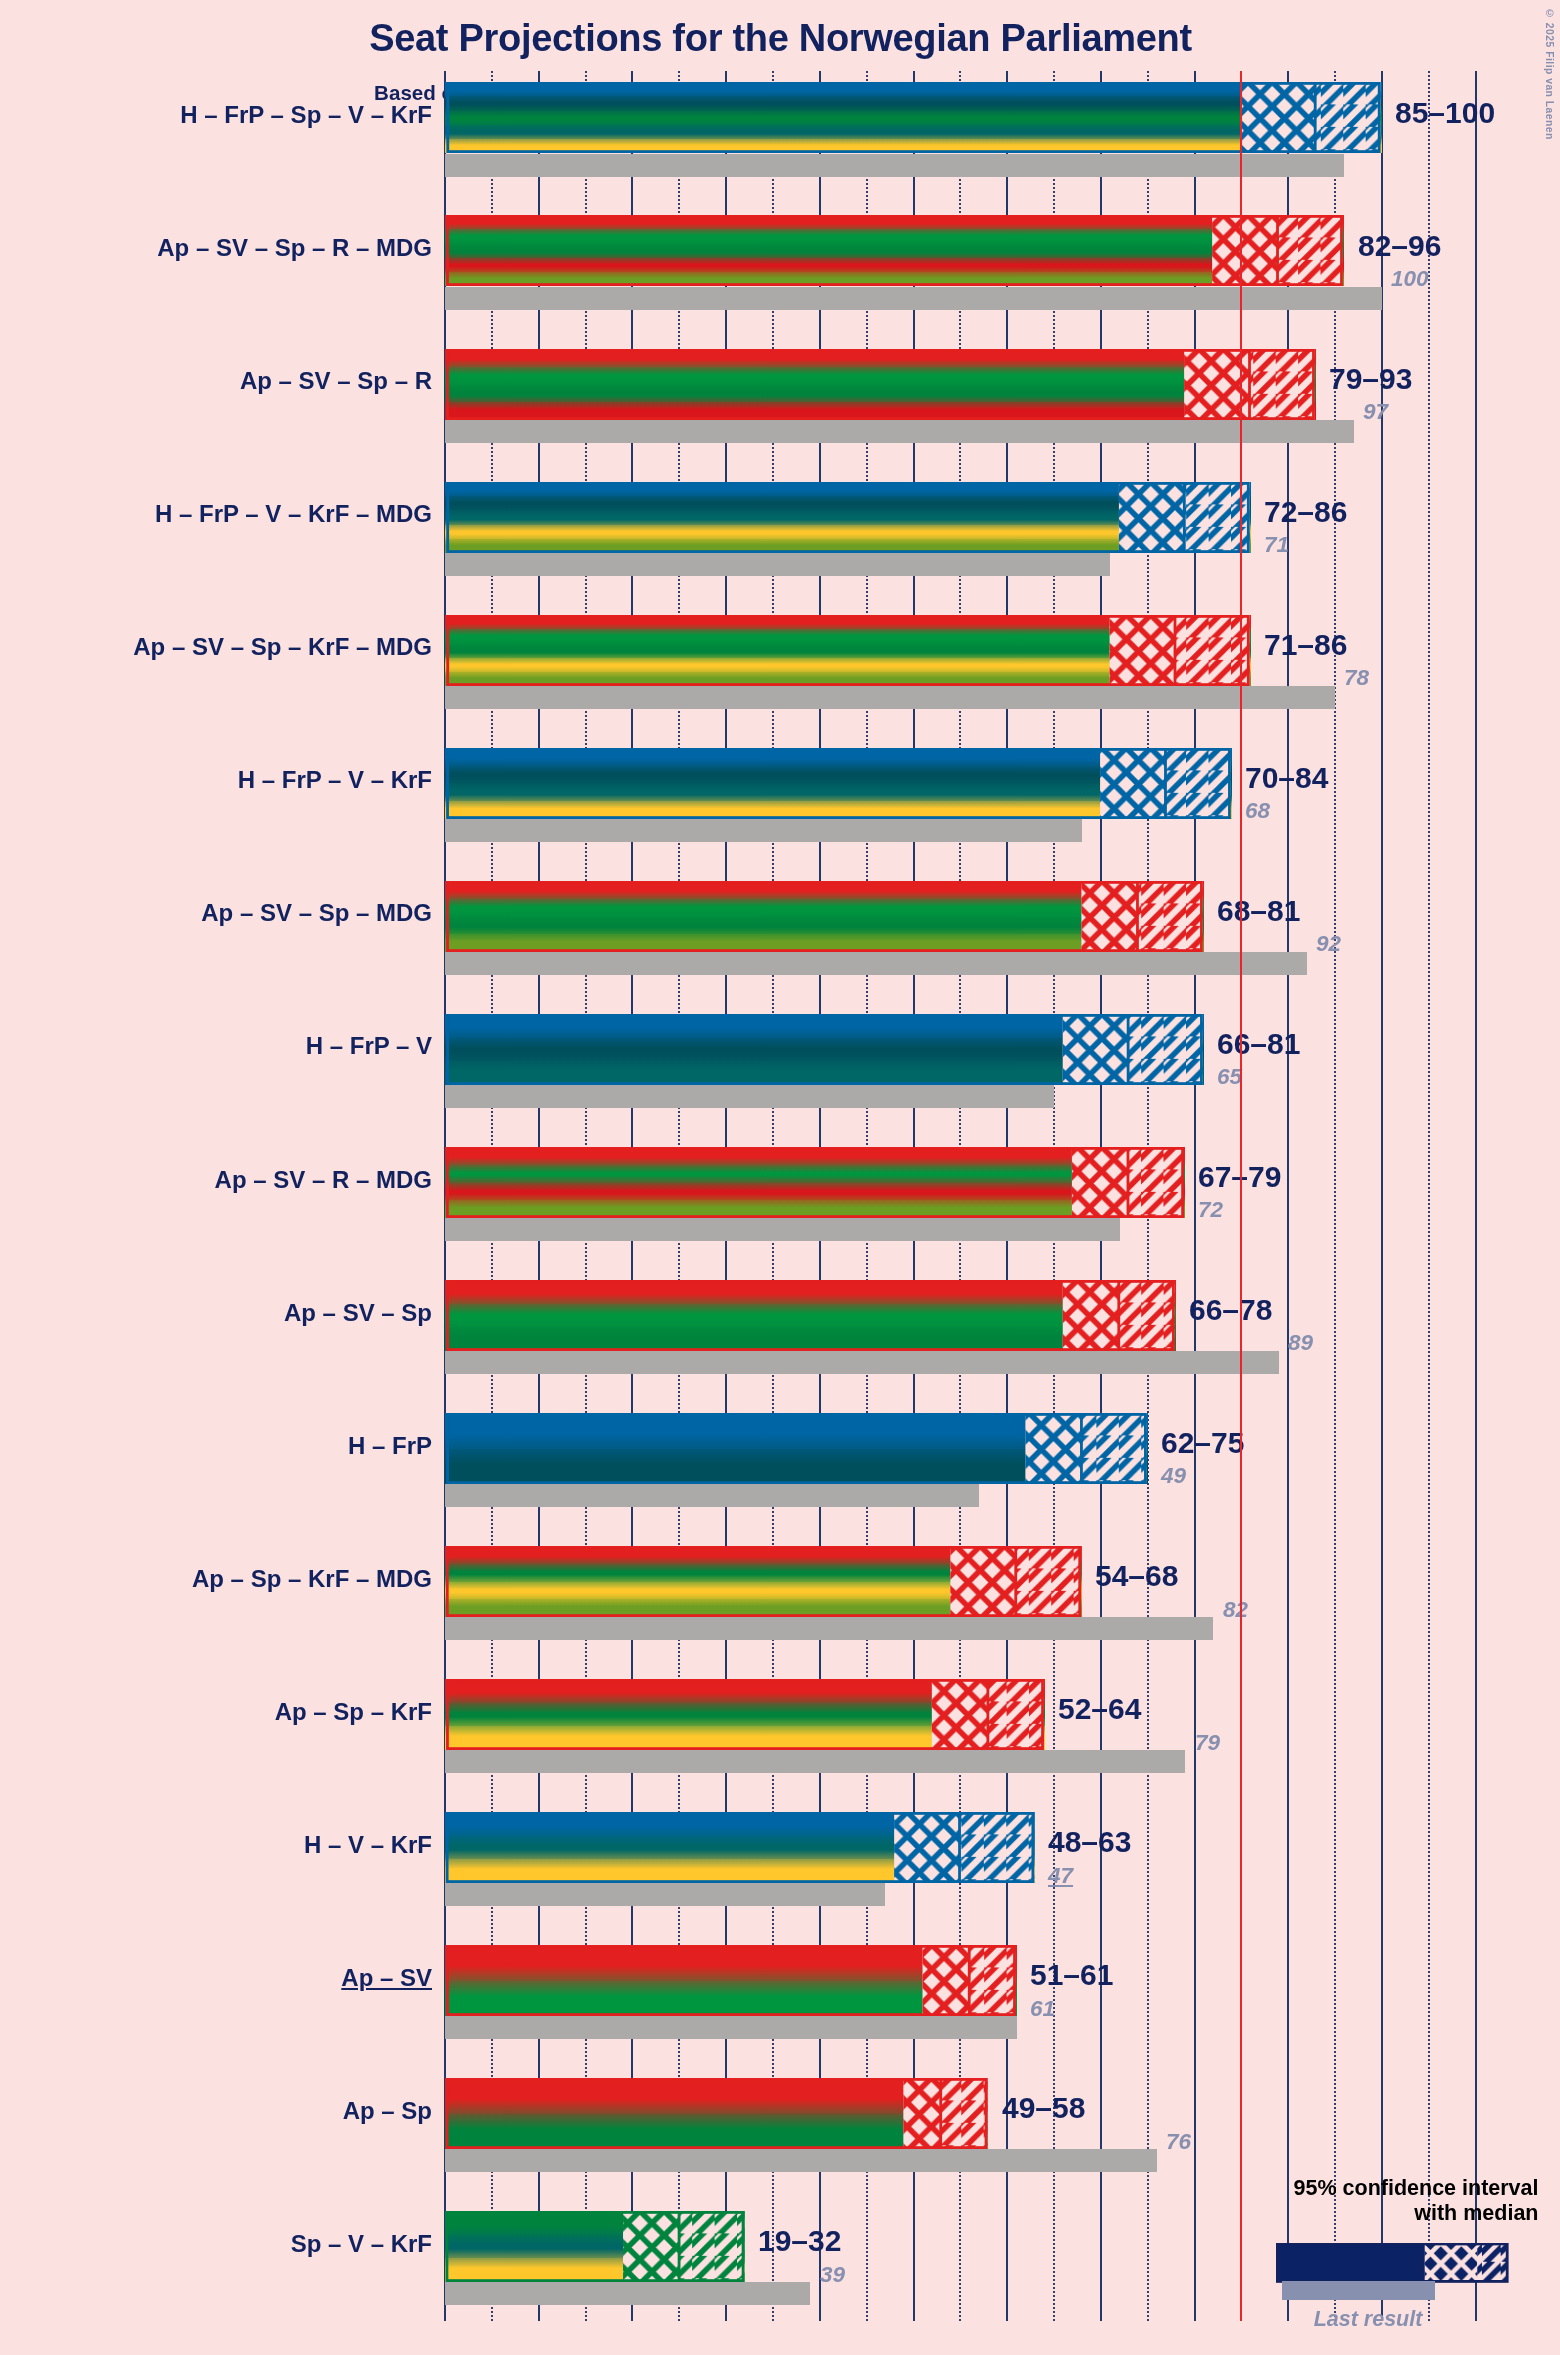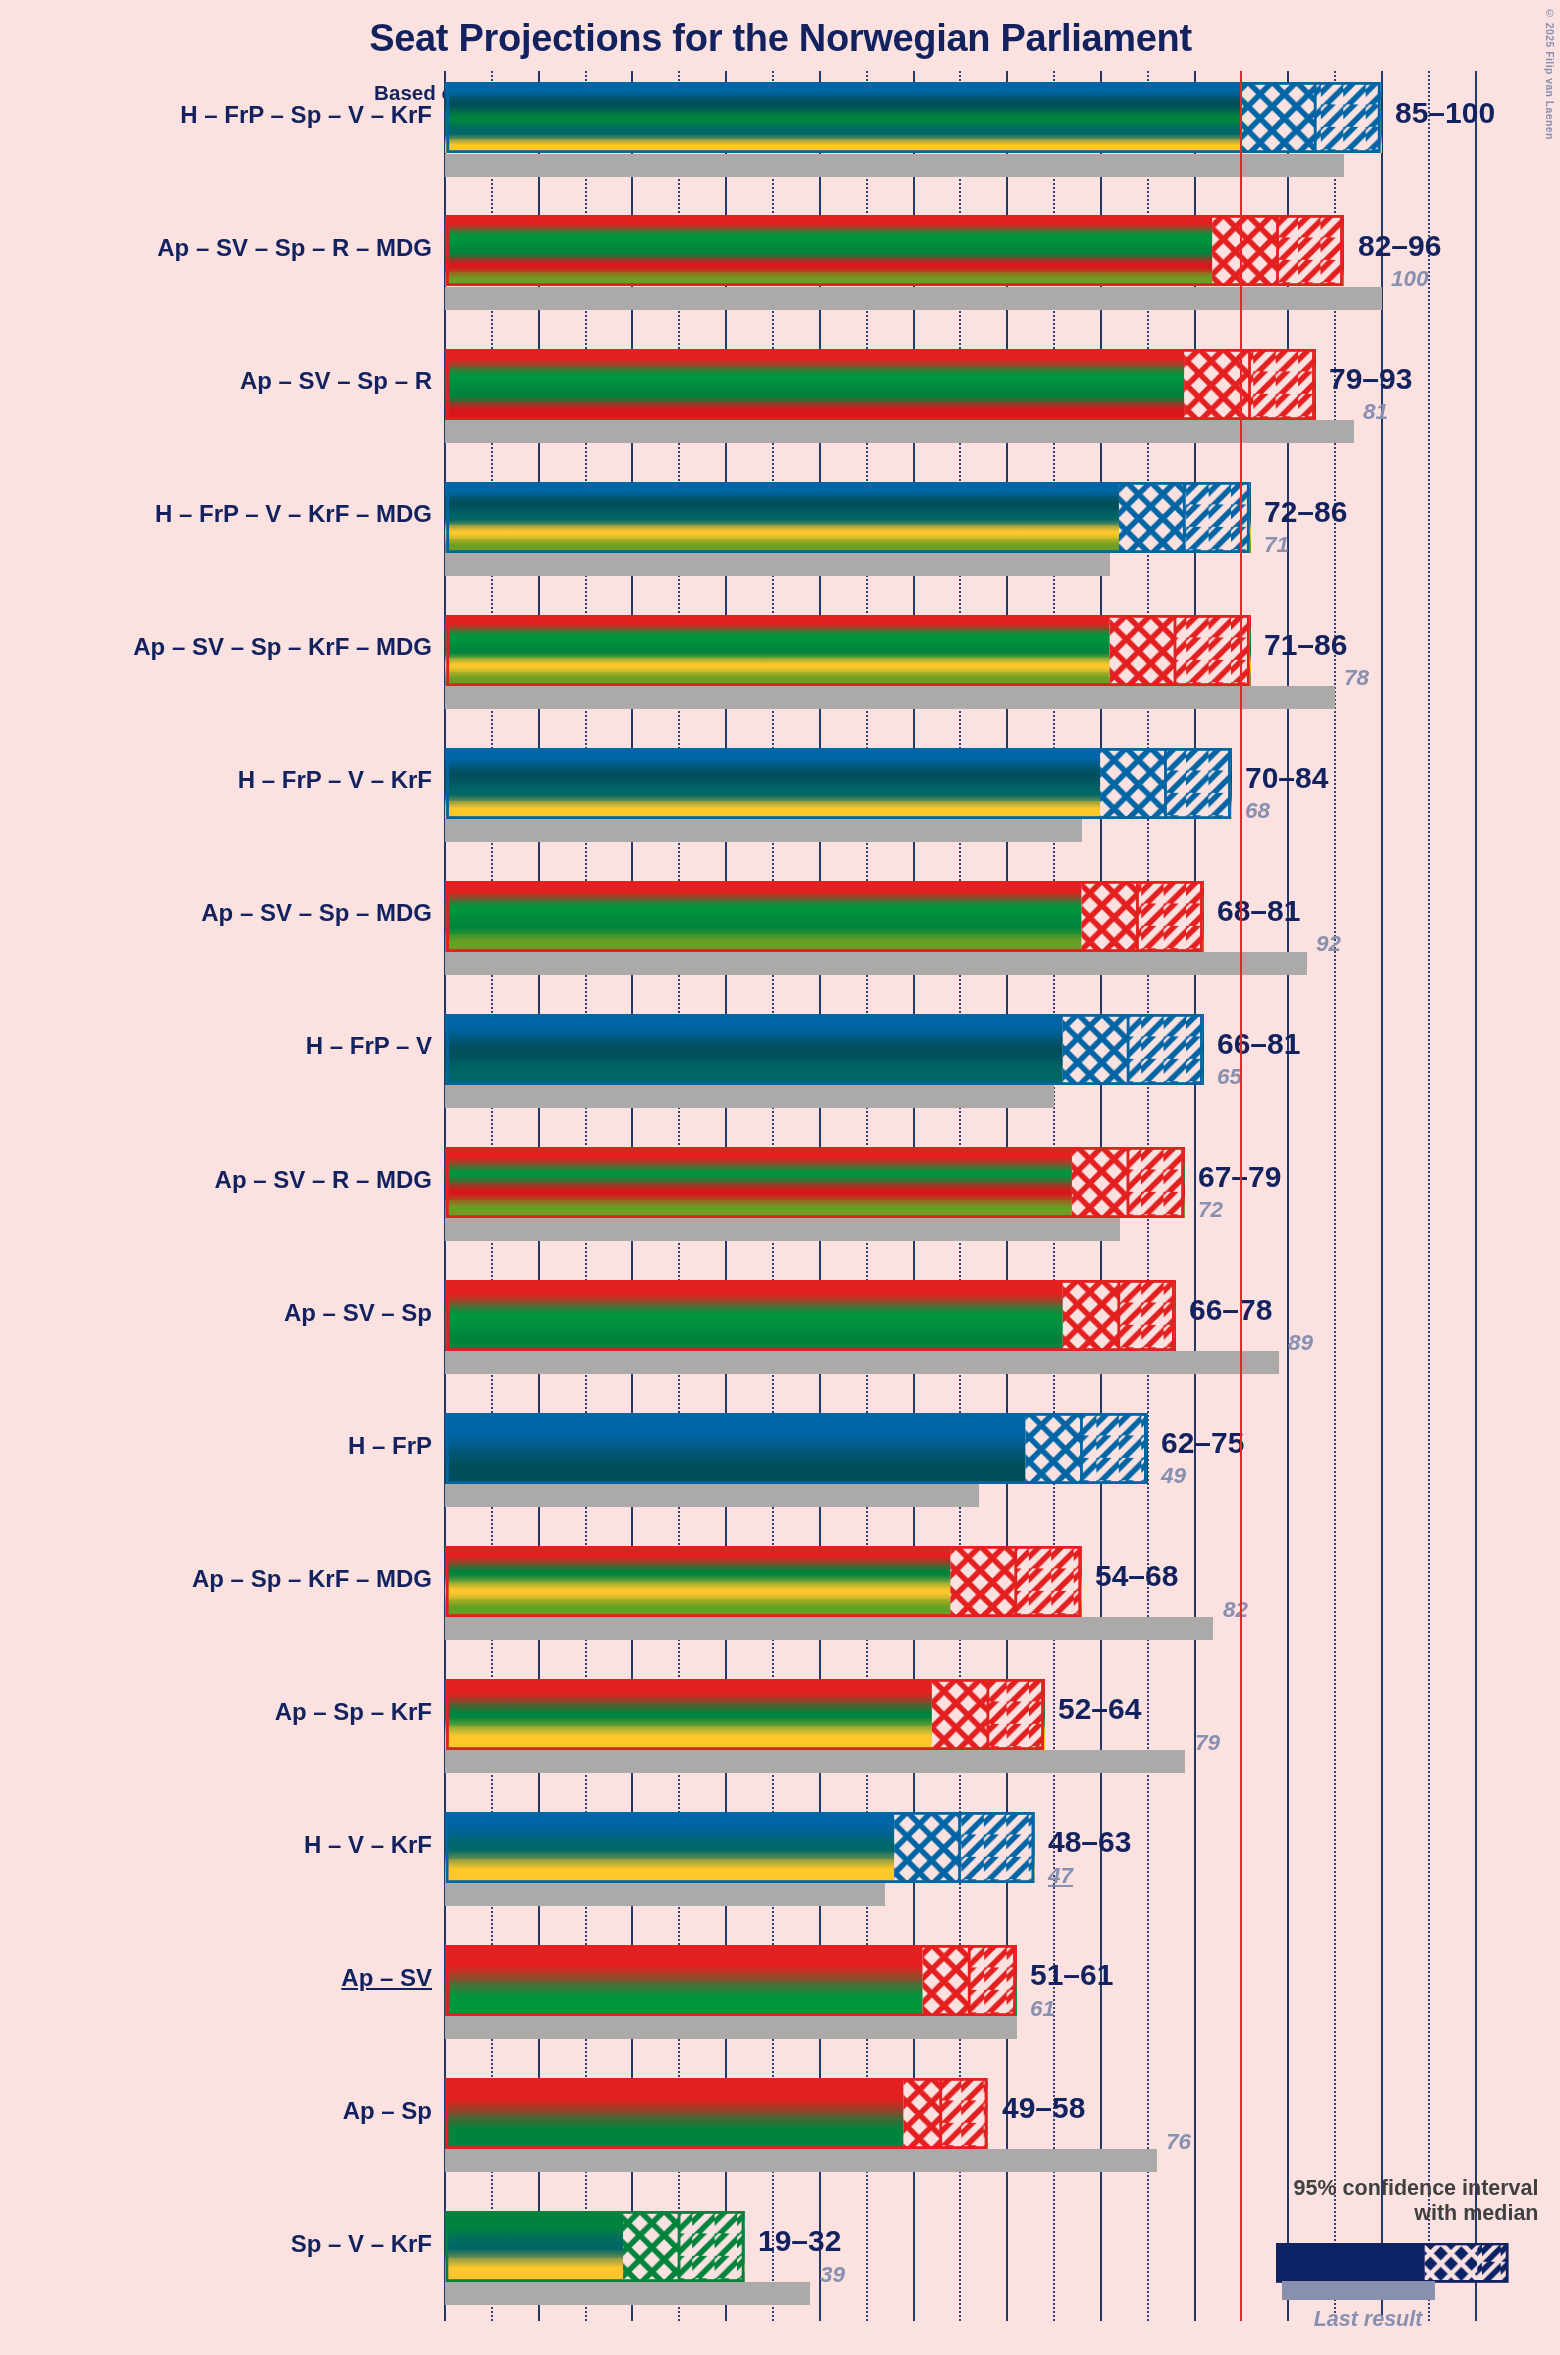--- a/index.html
+++ b/index.html
@@ -41,21 +41,21 @@
   .rangetxt{
     position:absolute;font-size:30px;font-weight:bold;color:#11225E;
     white-space:nowrap;
   }
   .medtxt{
     position:absolute;font-size:22.5px;font-style:italic;color:#8890B0;
     white-space:nowrap;font-weight:bold;
   }
   .legend-text{
     position:absolute;right:22.5px;text-align:right;
-    font-size:21.5px;font-weight:bold;color:#404040;line-height:1.16;
+    font-size:21.5px;font-weight:bold;color:#000000;line-height:1.16;
   }
   .legend-last{position:absolute;background:#8890B0;}
   .legend-lastlabel{
     position:absolute;font-size:21.5px;font-style:italic;font-weight:bold;
     color:#8890B0;text-align:center;
   }
 </style>
 </head>
 <body>
 
@@ -133,21 +133,21 @@
       <svg width="871px" height="71px" style="position: absolute; left: 0px; top: 0px;" viewBox="0 0 930 76">
         <rect x="790" y="0" width="140" height="76" fill="#FCE1E1"></rect>
         <rect x="790" y="0" width="70" height="76" fill="url(#xr2)"></rect>
         <rect x="860" y="0" width="70" height="76" fill="url(#dr2)"></rect>
         <rect x="858.5" y="0" width="3" height="76" fill="#E3201F"></rect>
         <rect x="1.5" y="1.5" width="927" height="73" fill="none" stroke="#E3201F" stroke-width="3"></rect>
       </svg>
     </div>
     <div class="rowlabel" style="top: 367px; right: 1129px;">Ap – SV – Sp – R</div>
     <div class="rangetxt" style="left: 1329px; top: 362px;">79–93</div>
-    <div class="medtxt" style="left: 1363px; top: 399px;">81</div>
+    <div class="medtxt" style="left: 1363px; top: 399px;">97</div>
     <div class="lastbar" style="left: 445px; top: 553px; width: 665px; height: 22.5px; z-index: 1;"></div>
     <div class="cibar" style="left: 445px; top: 482px; width: 806px; height: 71px; z-index: 2;">
       <div class="stripe" style="top: 0px; height: 15px; background: linear-gradient(rgb(0, 101, 164) 0%, rgb(0, 101, 164) 42%, rgb(0, 101, 164) 58%, rgb(0, 91, 132) 100%);"></div>
       <div class="stripe" style="top: 14.2px; height: 15px; background: linear-gradient(rgb(0, 89, 124) 0%, rgb(0, 79, 92) 42%, rgb(0, 79, 92) 58%, rgb(0, 89, 97) 100%);"></div>
       <div class="stripe" style="top: 28.5px; height: 15px; background: linear-gradient(rgb(0, 92, 98) 0%, rgb(0, 102, 102) 42%, rgb(0, 102, 102) 58%, rgb(115, 146, 76) 100%);"></div>
       <div class="stripe" style="top: 43px; height: 15px; background: linear-gradient(rgb(140, 155, 70) 0%, rgb(255, 199, 44) 42%, rgb(255, 199, 44) 58%, rgb(188, 181, 40) 100%);"></div>
       <div class="stripe" style="top: 57px; height: 15px; background: linear-gradient(rgb(174, 176, 39) 0%, rgb(107, 158, 35) 42%, rgb(107, 158, 35) 58%, rgb(107, 158, 35) 100%);"></div>
       <svg width="806px" height="71px" style="position: absolute; left: 0px; top: 0px;" viewBox="0 0 860 76">
         <rect x="720" y="0" width="140" height="76" fill="#FCE1E1"></rect>
         <rect x="720" y="0" width="70" height="76" fill="url(#xr3)"></rect>

